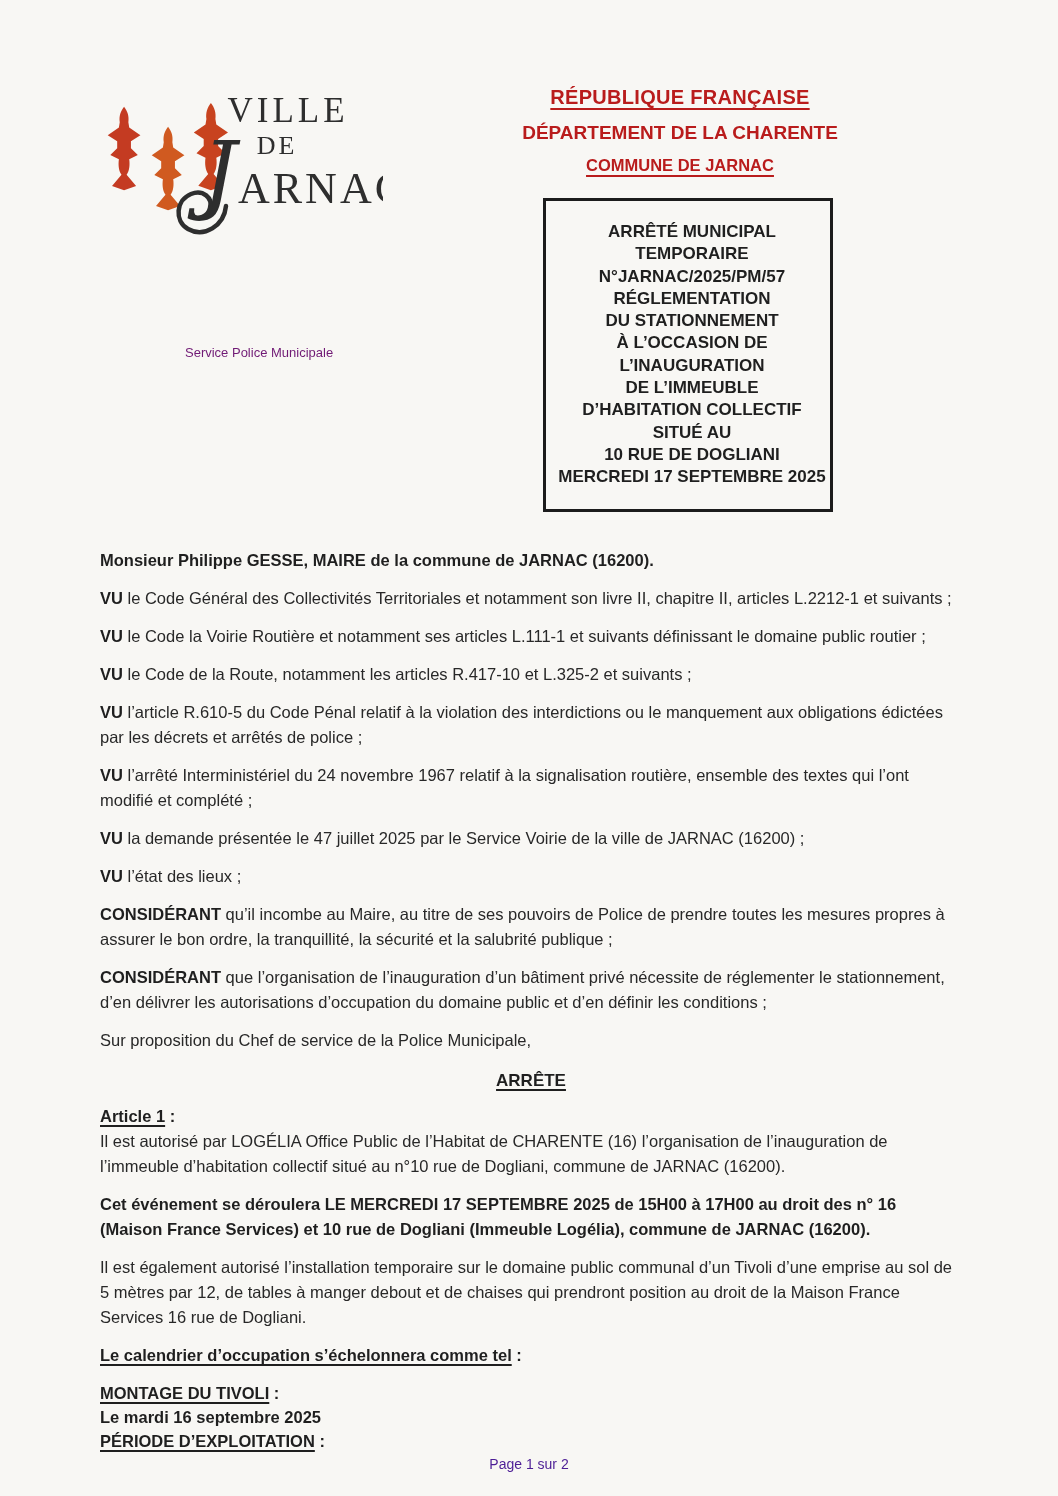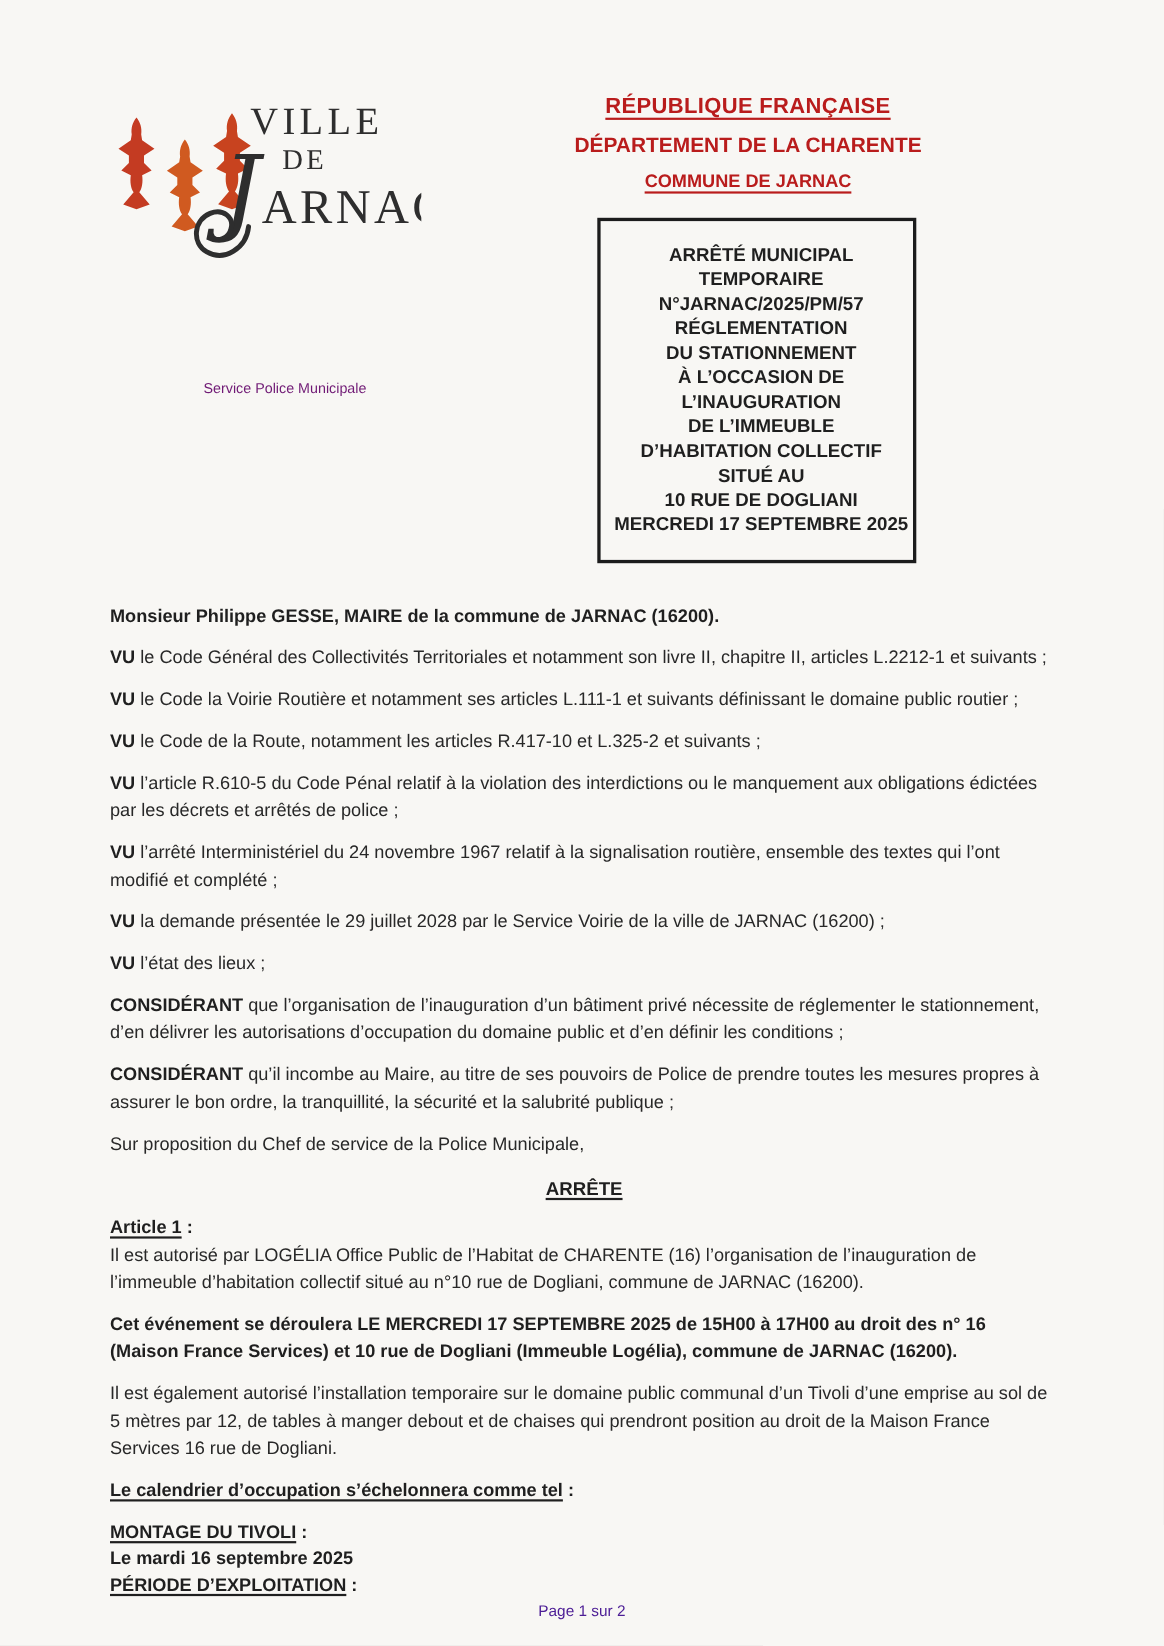--- a/index.html
+++ b/index.html
@@ -107,25 +107,25 @@
 
   <div class="doc-body">
 
     <p class="b">Monsieur Philippe GESSE, MAIRE de la commune de JARNAC (16200).</p>
 
     <p><b class="b">VU</b><span> le Code Général des Collectivités Territoriales et notamment son livre II, chapitre II, articles L.2212-1 et suivants ;</span></p>
     <p><b class="b">VU</b><span> le Code la Voirie Routière et notamment ses articles L.111-1 et suivants définissant le domaine public routier ;</span></p>
     <p><b class="b">VU</b><span> le Code de la Route, notamment les articles R.417-10 et L.325-2 et suivants ;</span></p>
     <p><b class="b">VU</b><span> l’article R.610-5 du Code Pénal relatif à la violation des interdictions ou le manquement aux obligations édictées par les décrets et arrêtés de police ;</span></p>
     <p><b class="b">VU</b><span> l’arrêté Interministériel du 24 novembre 1967 relatif à la signalisation routière, ensemble des textes qui l’ont modifié et complété ;</span></p>
-    <p><b class="b">VU</b><span> la demande présentée le 29 juillet 2028 par le Service Voirie de la ville de JARNAC (16200) ;</span></p>
+    <p><b class="b">VU</b><span> la demande présentée le 47 juillet 2025 par le Service Voirie de la ville de JARNAC (16200) ;</span></p>
     <p><b class="b">VU</b><span> l’état des lieux ;</span></p>
 
+    <p><b class="b">CONSIDÉRANT</b><span> qu’il incombe au Maire, au titre de ses pouvoirs de Police de prendre toutes les mesures propres à assurer le bon ordre, la tranquillité, la sécurité et la salubrité publique ;</span></p>
     <p><b class="b">CONSIDÉRANT</b><span> que l’organisation de l’inauguration d’un bâtiment privé nécessite de réglementer le stationnement, d’en délivrer les autorisations d’occupation du domaine public et d’en définir les conditions ;</span></p>
-    <p><b class="b">CONSIDÉRANT</b><span> qu’il incombe au Maire, au titre de ses pouvoirs de Police de prendre toutes les mesures propres à assurer le bon ordre, la tranquillité, la sécurité et la salubrité publique ;</span></p>
 
     <p>Sur proposition du Chef de service de la Police Municipale,</p>
 
     <div class="arrete"><span class="u">ARRÊTE</span></div>
 
     <p><span class="b"><span class="u">Article 1</span><span> :</span></span><br>
       <span>Il est autorisé par LOGÉLIA Office Public de l’Habitat de CHARENTE (16) l’organisation de l’inauguration de l’immeuble d’habitation collectif situé au n°10 rue de Dogliani, commune de JARNAC (16200).</span></p>
 
     <p class="b">Cet événement se déroulera LE MERCREDI 17 SEPTEMBRE 2025 de 15H00 à 17H00 au droit des n° 16 (Maison France Services) et 10 rue de Dogliani (Immeuble Logélia), commune de JARNAC (16200).</p>
 

